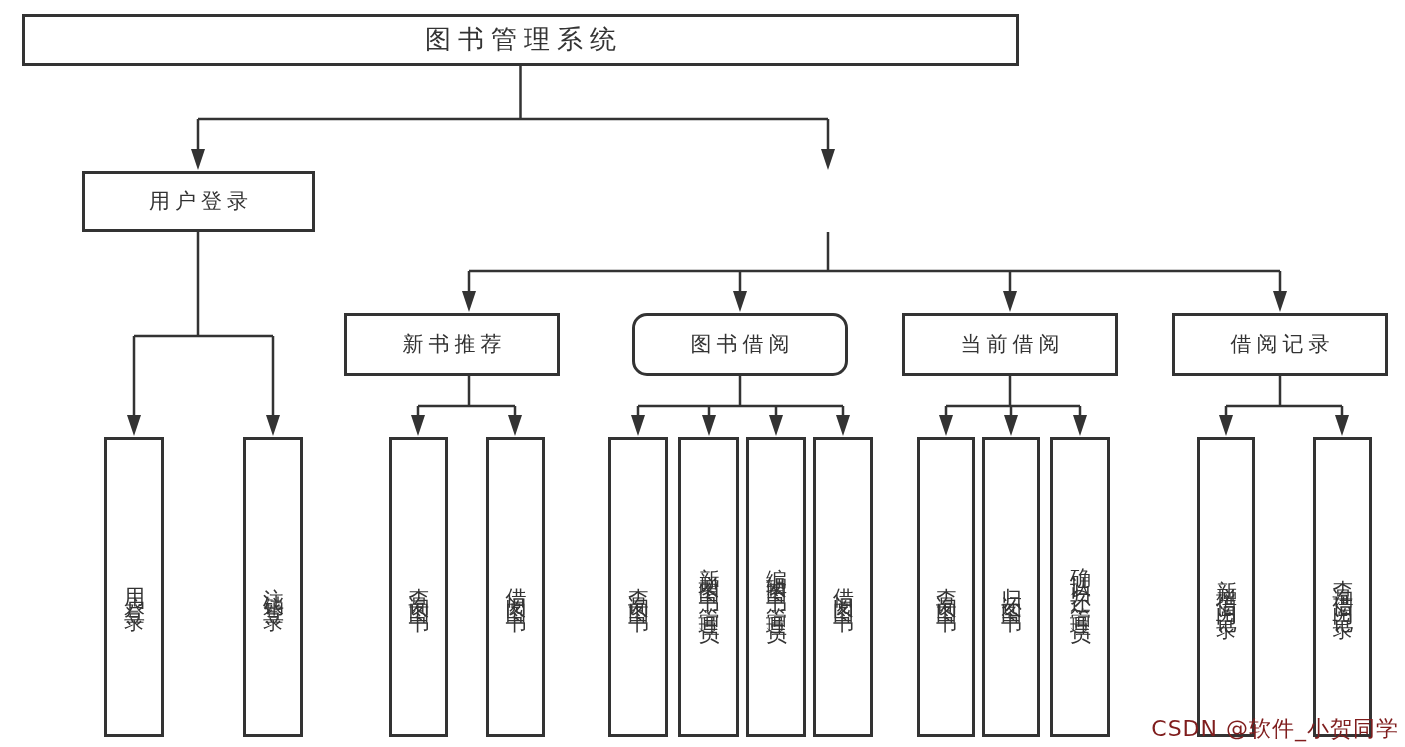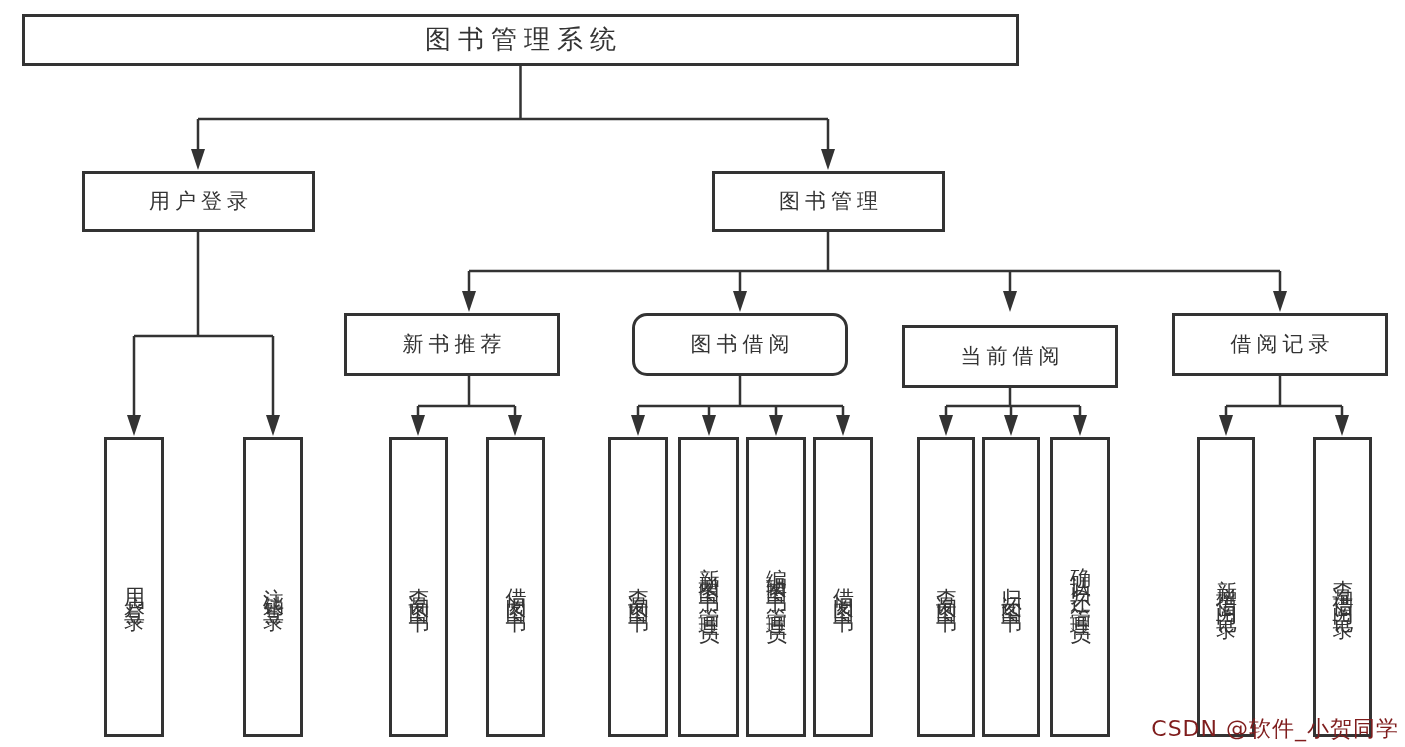--- a/index.html
+++ b/index.html
@@ -105,31 +105,28 @@
     </g>
   </svg>
 
   <div class="node" style="left:22px; top:14px; width:997px; height:52px;">
     <span class="root-label">图书管理系统</span>
   </div>
 
   <div class="node" style="left:82px; top:171px; width:233px; height:61px;">
     <span class="h-label">用户登录</span>
   </div>
-  <div class="node" style="left:712px; top:171px; width:233px; height:61px;">
-    <span class="h-label">图书管理</span>
-  </div>
 
   <div class="node" style="left:344px; top:313px; width:216px; height:63px;">
     <span class="h-label">新书推荐</span>
   </div>
   <div class="node" style="left:632px; top:313px; width:216px; height:63px;border-radius:15px;">
     <span class="h-label">图书借阅</span>
   </div>
-  <div class="node" style="left:902px; top:313px; width:216px; height:63px;margin-top:12px;">
+  <div class="node" style="left:902px; top:313px; width:216px; height:63px;">
     <span class="h-label">当前借阅</span>
   </div>
   <div class="node" style="left:1172px; top:313px; width:216px; height:63px;">
     <span class="h-label">借阅记录</span>
   </div>
 
   <div class="node" style="left:104px; top:437px; width:60px; height:300px;">
     <span class="v-label">用户登录</span>
   </div>
   <div class="node" style="left:243px; top:437px; width:60px; height:300px;">

